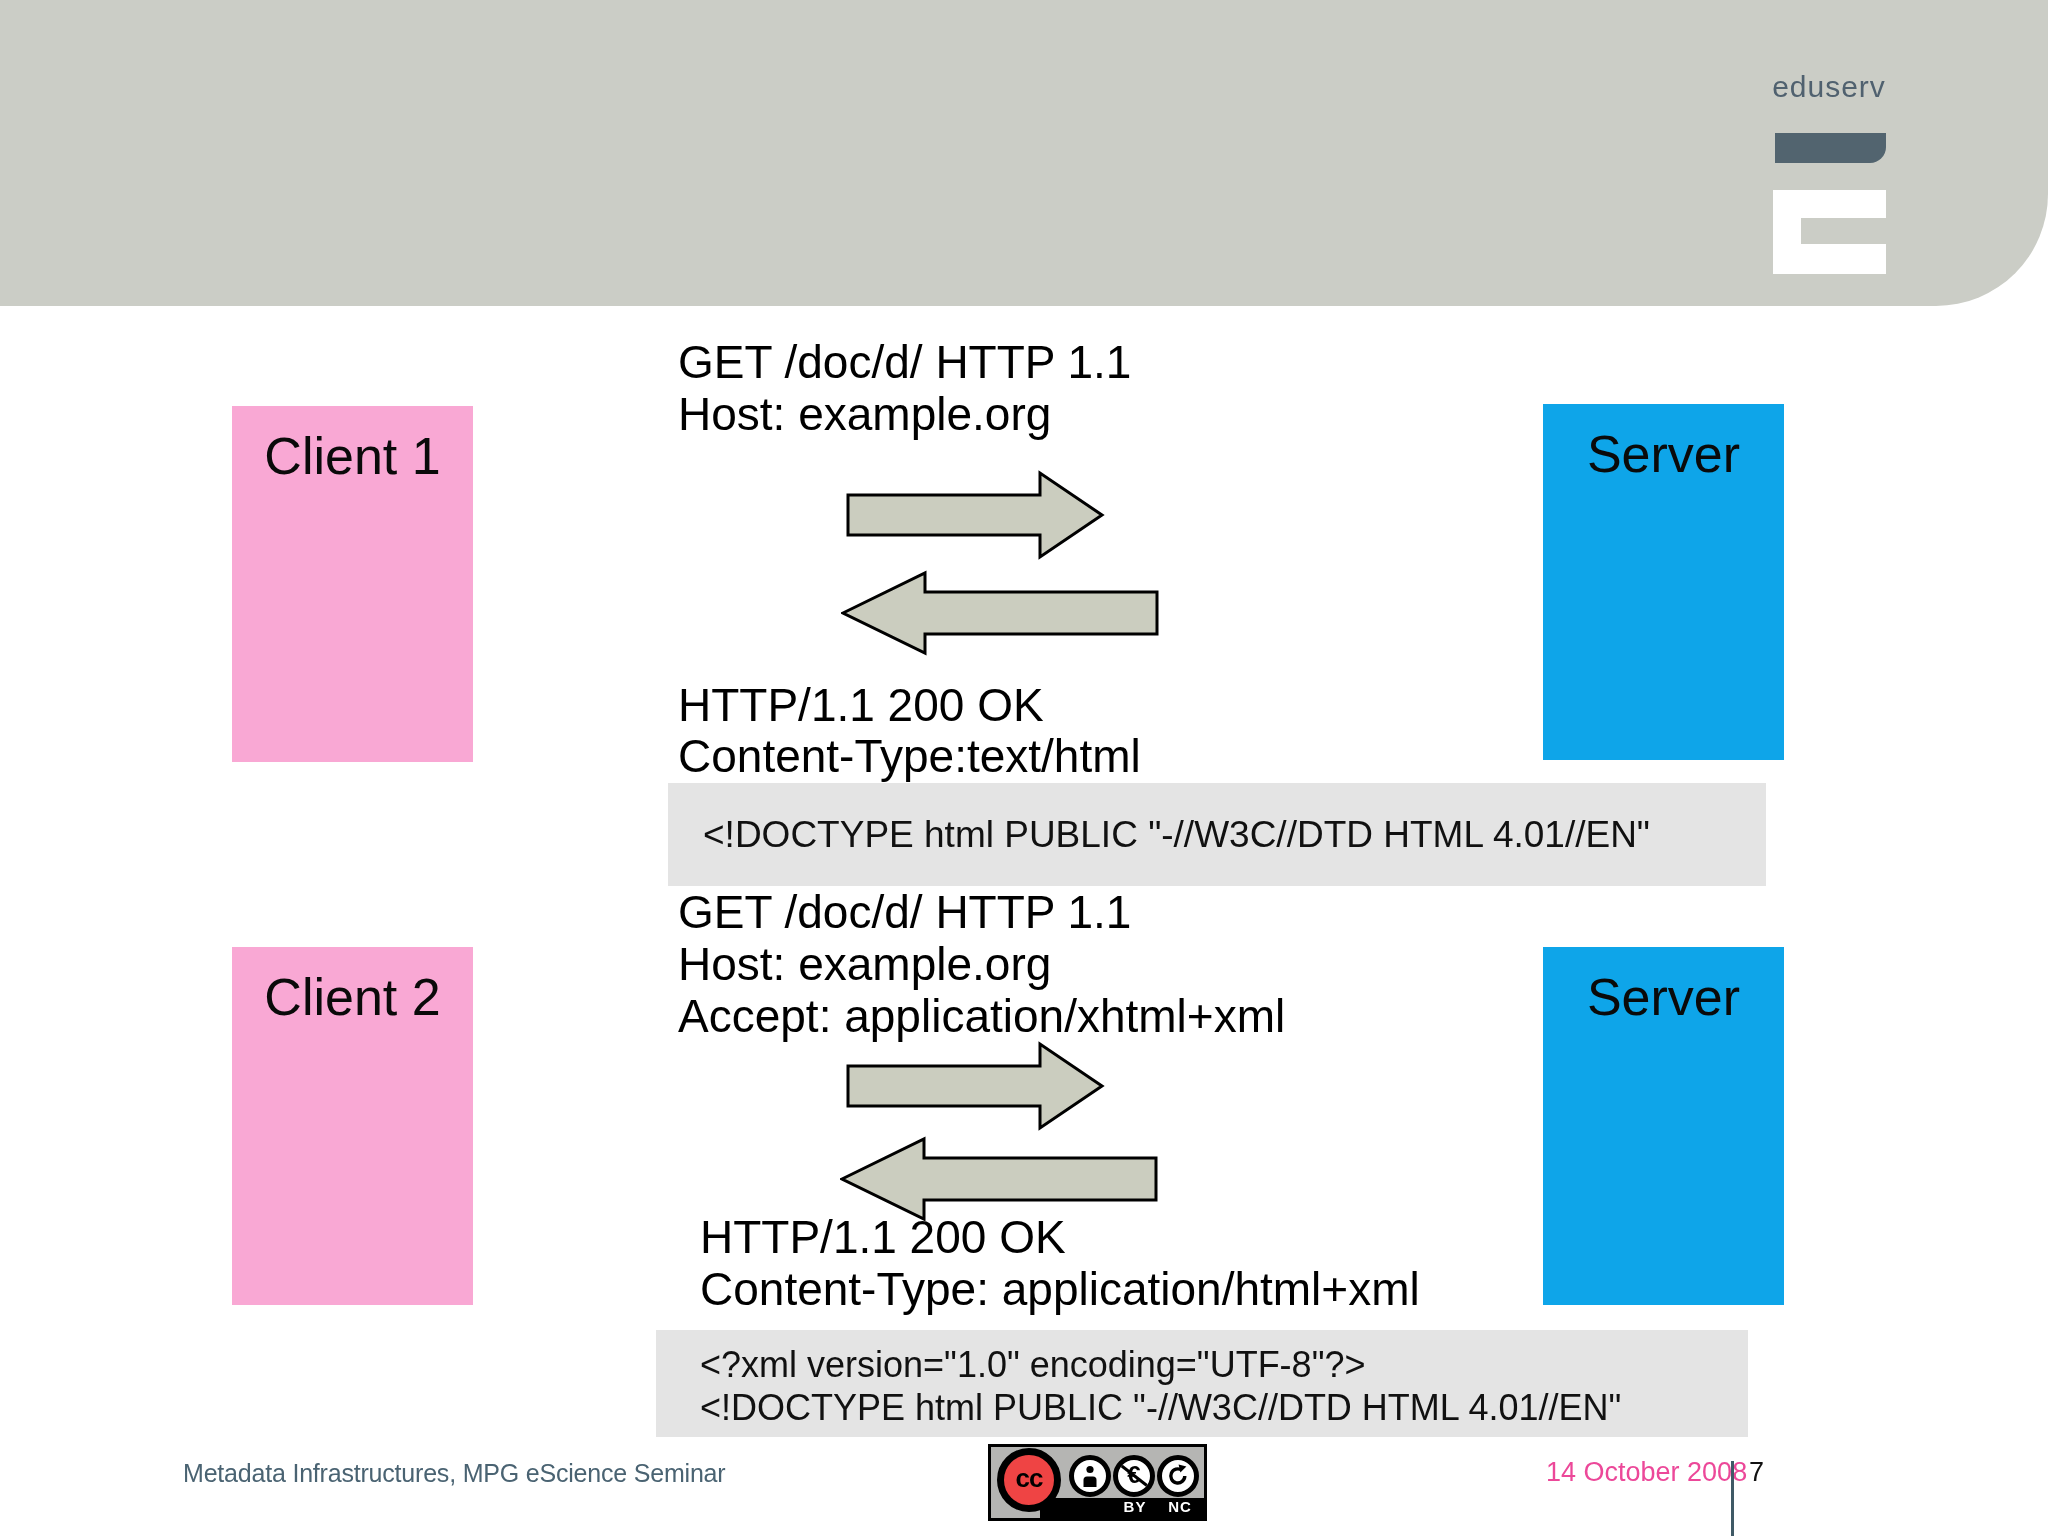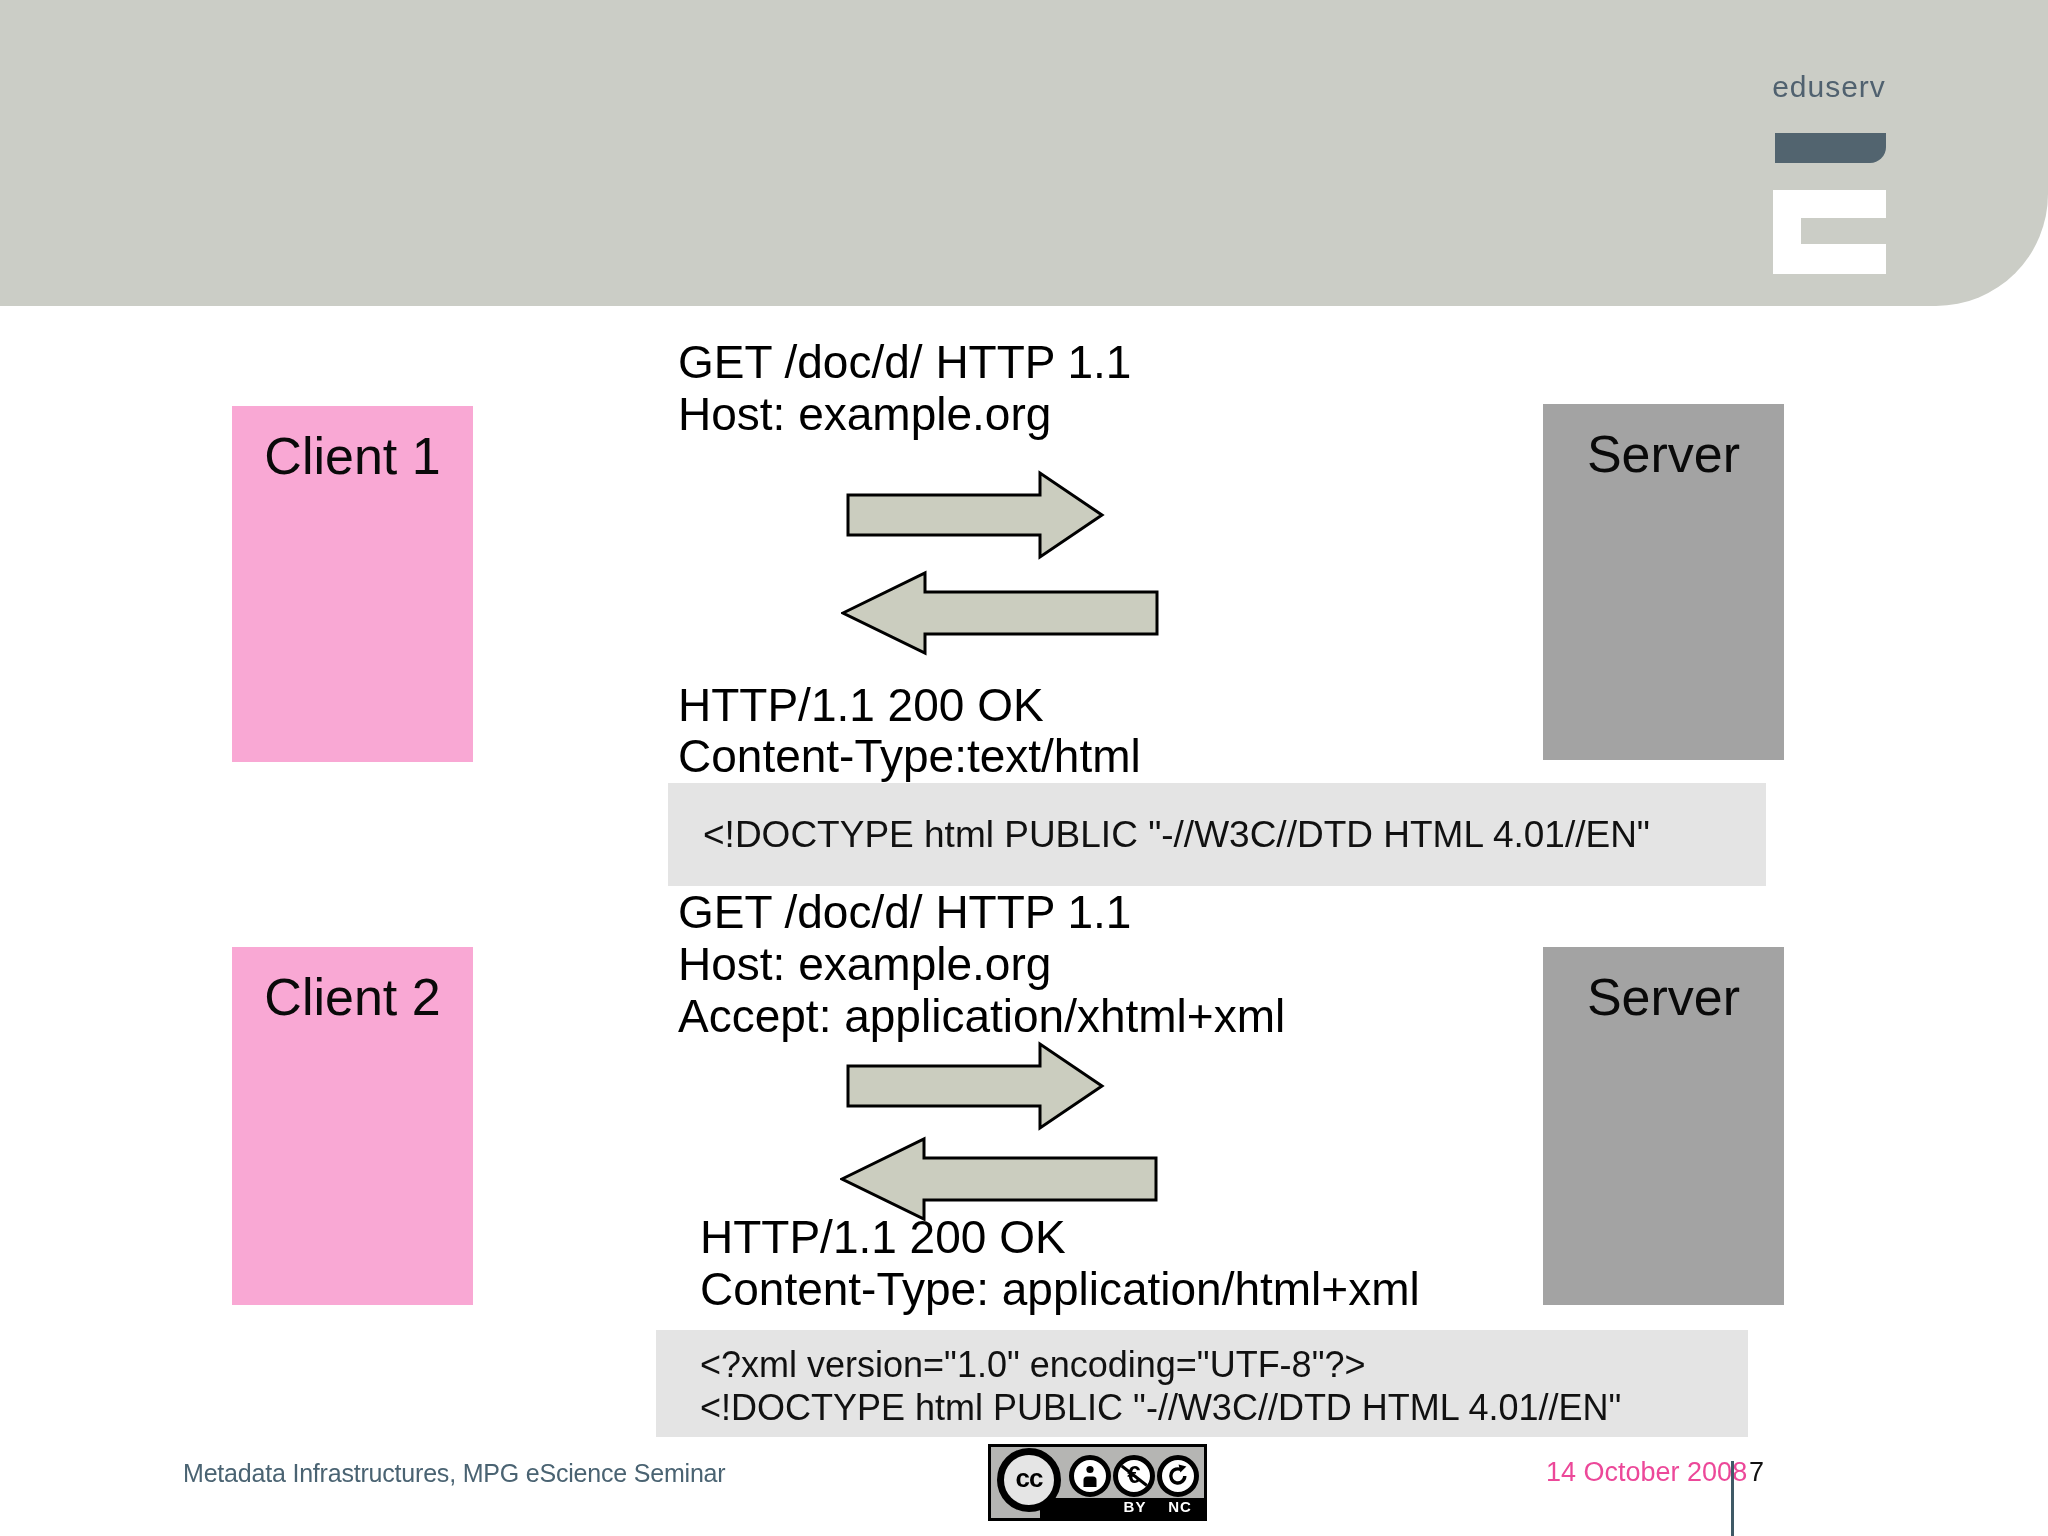--- a/index.html
+++ b/index.html
@@ -15,21 +15,21 @@
   .logo-word{position:absolute;left:1772px;top:70px;width:114px;text-align:center;
     font-size:30px;color:#50616f;letter-spacing:1px;}
   .logo-bar{position:absolute;left:1775px;top:133px;width:111px;height:30px;
     background:#52646f;border-radius:0 0 16px 0;}
   .logo-e{position:absolute;left:1773px;top:190px;width:113px;height:84px;background:#ffffff;}
   .logo-e-notch{position:absolute;top:28px;right:0;width:85px;height:26px;background:#cbcdc6;}
   
   .actor{position:absolute;width:241px;text-align:center;}
   .actor-label{padding-top:20px;font-size:52px;color:#0a0a0a;}
   .client{background:#f9a8d4;}
-  .server{background:#a3a3a3;}
+  .server{background:#0ea5e9;}
   .client1{left:232px;top:406px;height:356px;}
   .server1{left:1543px;top:404px;height:356px;}
   .client2{left:232px;top:947px;height:358px;}
   .server2{left:1543px;top:947px;height:358px;}
   
   .msg{position:absolute;font-size:46px;line-height:52px;color:#000;white-space:nowrap;}
   .req1{left:678px;top:336px;}
   .resp1{left:678px;top:680px;line-height:51px;}
   .req2{left:678px;top:886px;}
   .resp2{left:700px;top:1211px;}
@@ -52,21 +52,21 @@
   .footer-divider{position:absolute;left:1731px;top:1461px;width:3px;height:75px;background:#3f5a66;}
   .footer-page{position:absolute;left:1749px;top:1457px;font-size:27px;color:#111;width:40px;}
   
   .cc-badge{position:absolute;left:988px;top:1444px;width:219px;height:77px;
     background:#b5b5b3;border:3px solid #000;box-sizing:border-box;}
   .cc-strip{position:absolute;left:49px;right:0;bottom:0;height:20px;background:#000;}
   .cc-strip span{position:absolute;top:0px;width:44px;text-align:center;
     font-size:15px;font-weight:bold;color:#fff;letter-spacing:1px;}
   .cc-lbl-by{left:73px;} .cc-lbl-nc{left:118px;} .cc-lbl-sa{left:163px;}
   .cc-main{position:absolute;left:6px;top:1px;width:64px;height:64px;border:7px solid #000;
-    border-radius:50%;background:#e5e5e5;box-sizing:border-box;display:flex;align-items:center;justify-content:center;}
+    border-radius:50%;background:#ef4444;box-sizing:border-box;display:flex;align-items:center;justify-content:center;}
   .cc-main span{font-size:26px;font-weight:bold;color:#000;line-height:1;margin-top:-4px;letter-spacing:-1px;}
   .cc-ico{position:absolute;top:8px;width:42px;height:42px;border:5px solid #000;border-radius:50%;
     background:#fff;box-sizing:border-box;display:flex;align-items:center;justify-content:center;overflow:hidden;}
   .cc-by{left:78px;} .cc-nc{left:122px;} .cc-sa{left:166px;}
   .nc-euro{font-size:24px;font-weight:bold;line-height:1;margin-top:-2px;}
   .nc-slash{position:absolute;left:-4px;top:14px;width:40px;height:3px;background:#000;transform:rotate(38deg);}
 </style>
 </head>
 <body>
 

